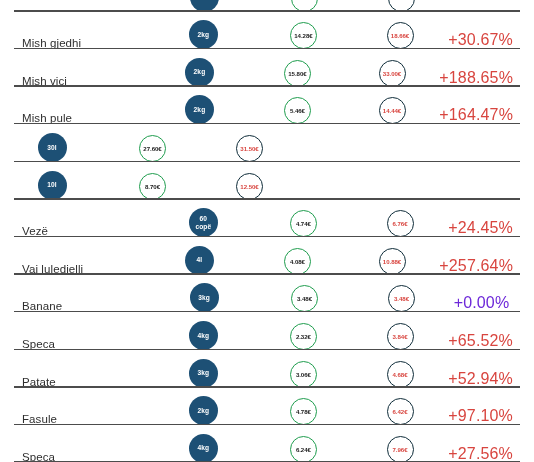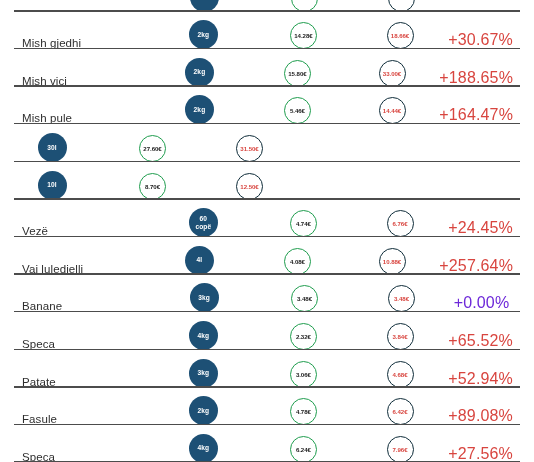--- a/index.html
+++ b/index.html
@@ -306,21 +306,21 @@
             <div class="qty-bubble">
               <span>2kg</span>
             </div>
           </div>
           <div class="cell-old">
             <div class="ring ring-old">4.78€</div>
           </div>
           <div class="cell-new">
             <div class="ring ring-new">6.42€</div>
           </div>
-          <div class="cell-change chg-up">+89.08%</div>
+          <div class="cell-change chg-up">+97.10%</div>
         </div>
         <div class="row">
           <div class="cell-name">Speca</div>
           <div class="cell-qty">
             <div class="qty-bubble">
               <span>4kg</span>
             </div>
           </div>
           <div class="cell-old">
             <div class="ring ring-old">6.24€</div>

